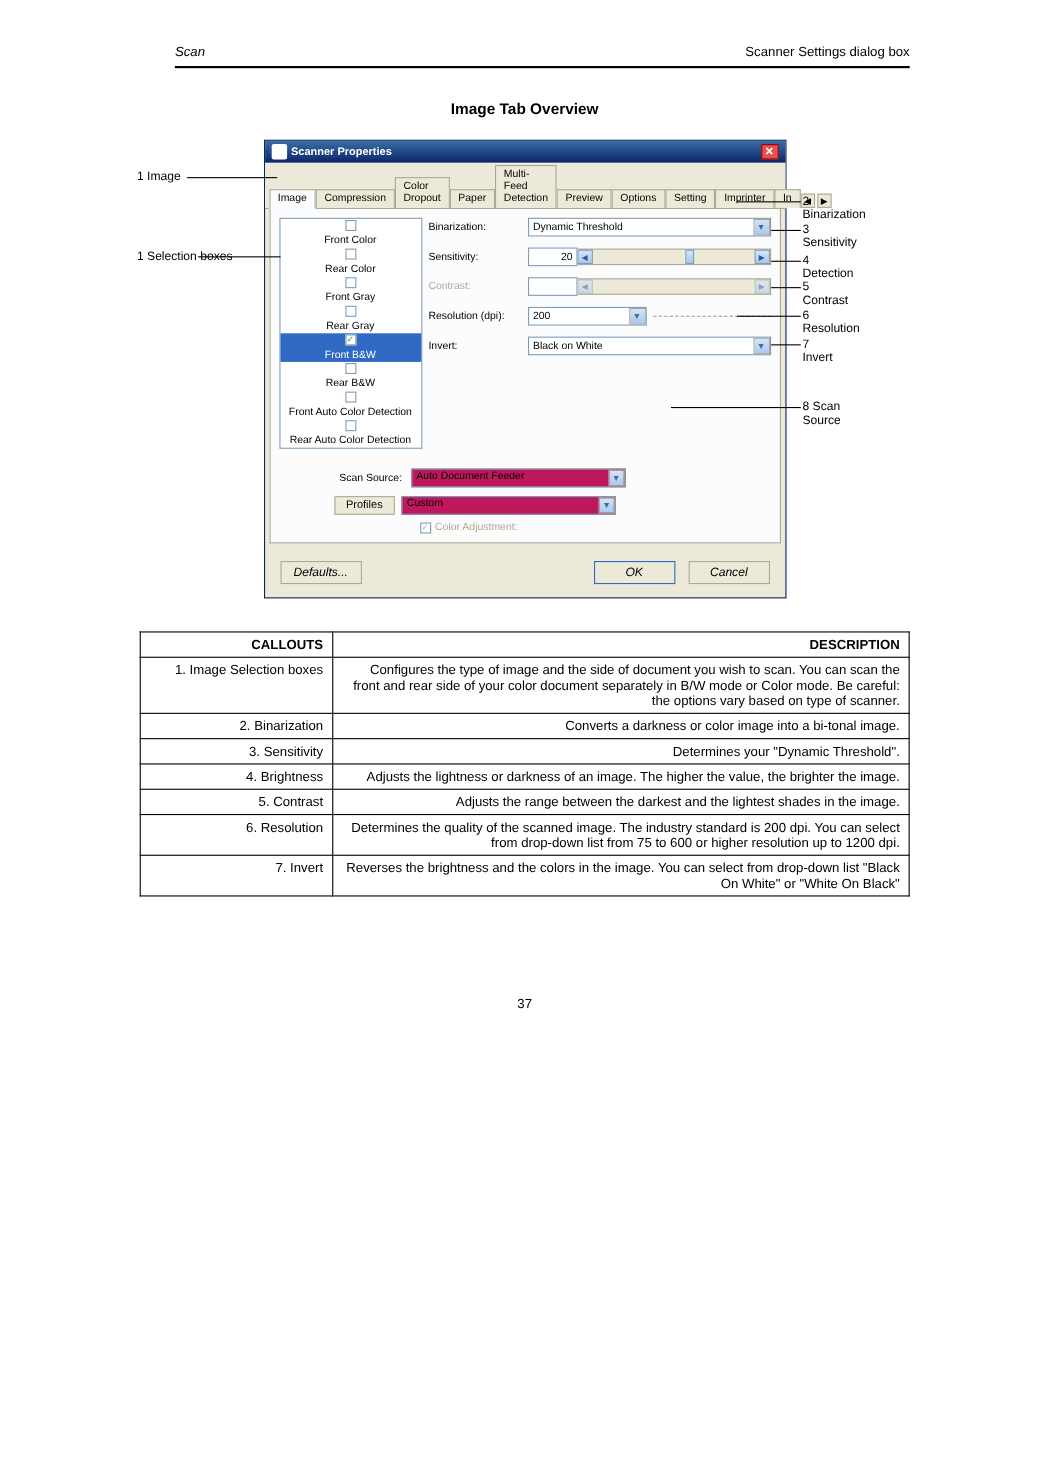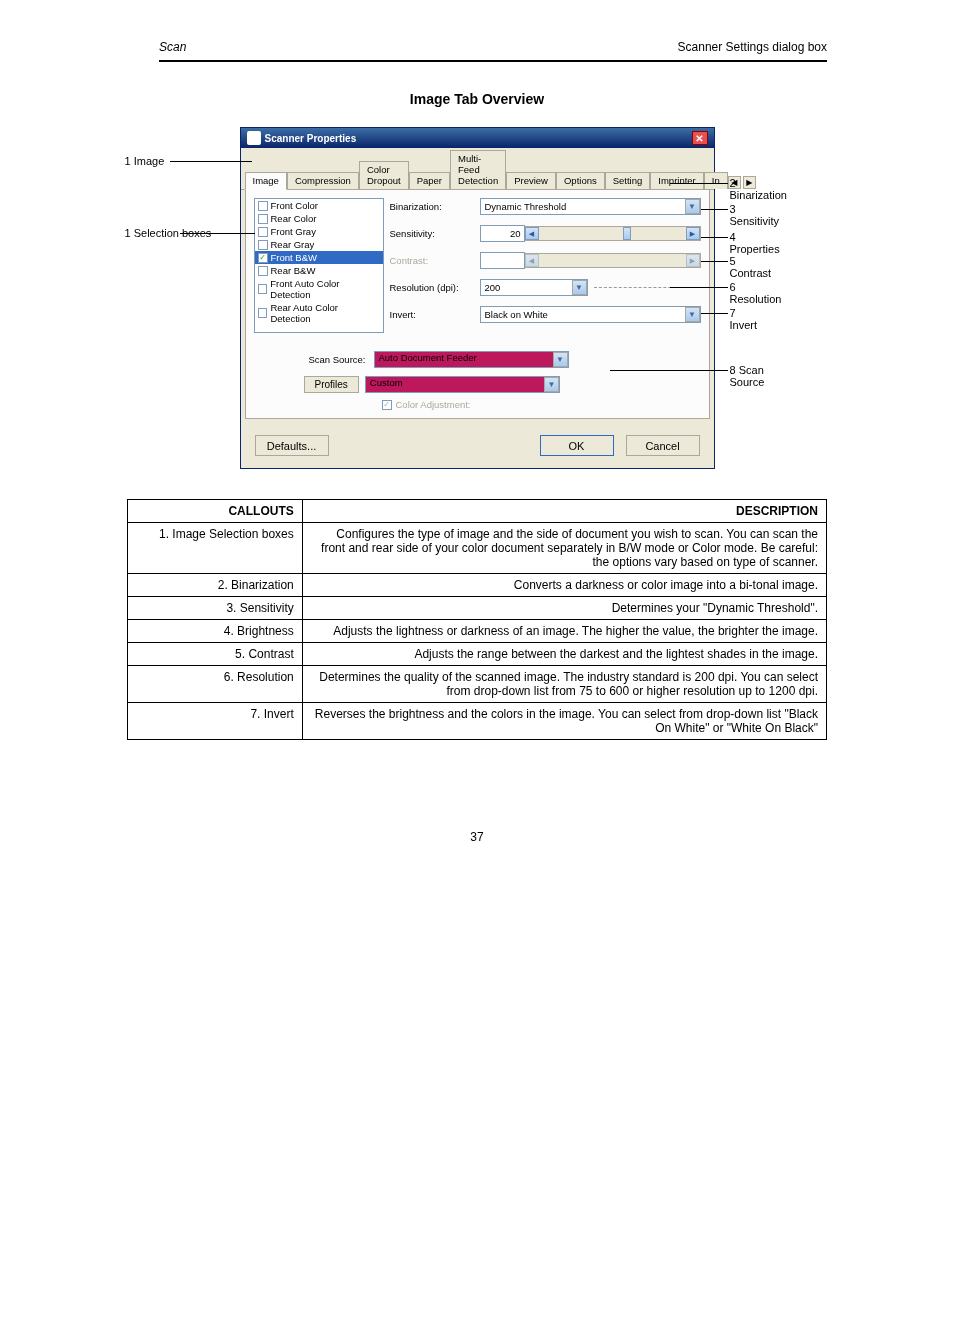--- a/index.html
+++ b/index.html
@@ -16,41 +16,41 @@
   .titlebar-icon { width: 14px; height: 14px; background: #fff; border-radius: 2px; display: inline-block; }
   .close-x { margin-left: auto; width: 16px; height: 14px; background: #e85050; color: #fff; border: 1px solid #8b0000; display: flex; align-items: center; justify-content: center; font-weight: bold; font-family: Arial, sans-serif; font-size: 10px; }
   .tabstrip { display: flex; align-items: flex-end; border-bottom: 1px solid #aca899; padding: 2px 4px 0; background: #ece9d8; }
   .tab { padding: 2px 7px 3px; border: 1px solid #aca899; border-bottom: none; margin-right: 0; font-size: 9.5px; background: #ece9d8; }
   .tab.active { background: #fcfcfc; font-weight: normal; border-bottom: 1px solid #fcfcfc; margin-bottom: -1px; }
   .nav-arrows { margin-left: auto; display: flex; gap: 2px; }
   .nav-btn { width: 13px; height: 13px; border: 1px solid #aca899; background: #ece9d8; font-size: 8px; display: flex; align-items: center; justify-content: center; }
   .tabbody { background: #fcfcfc; border: 1px solid #aca899; border-top: none; margin: 0 4px 8px; padding: 8px; }
   .topgrid { display: flex; gap: 6px; }
   .selbox { border: 1px solid #7f9db9; background: #fff; width: 130px; font-size: 9.5px; }
-  .seli { display: flex; align-items: center; padding: 1px 3px; gap: 3px; }
+  .seli { display: flex; align-items: center; padding: 1px 3px; gap: 3px; flex-direction: column; }
   .seli.sel { background: #316ac5; color: #fff; }
   .cb { width: 10px; height: 10px; border: 1px solid #7f9db9; background: #fff; font-size: 8px; line-height: 8px; text-align: center; color: #21a121; }
   .formcol { flex: 1; }
   .frow { display: flex; align-items: center; margin-bottom: 10px; }
   .flabel { width: 90px; font-size: 9.5px; }
   .flabel.dis { color: #aca899; }
   .dd { flex: 1; height: 17px; border: 1px solid #7f9db9; background: #fff; display: flex; align-items: center; padding: 0 4px; font-size: 9.5px; position: relative; }
   .dd-arrow { position: absolute; right: 0; top: 0; width: 15px; height: 15px; background: linear-gradient(to bottom,#d2e4fa,#a9c9ee); border: 1px solid #aca899; color: #4a6a8a; font-size: 8px; display: flex; align-items: center; justify-content: center; }
   .numin { width: 45px; height: 17px; border: 1px solid #7f9db9; background: #fff; text-align: right; padding: 0 3px; font-size: 9.5px; display:flex; align-items:center; justify-content:flex-end; }
   .numin.dis { color: #aca899; }
   .slider { flex: 1; height: 15px; position: relative; border: 1px solid #aca899; border-left:none; background: #ece9d8; display: flex; align-items: center; }
   .slbtn { width: 14px; height: 13px; background: linear-gradient(to bottom,#d2e4fa,#a9c9ee); border: 1px solid #7f9db9; color:#2a5a9a; font-size: 7px; display: flex; align-items: center; justify-content: center; }
   .thumb { width: 8px; height: 13px; background: linear-gradient(to bottom,#d2e4fa,#a9c9ee); border: 1px solid #7f9db9; position: absolute; }
   .lowrow { display: flex; align-items: center; margin-top: 18px; }
   .lowlabel { width: 120px; text-align: right; padding-right: 8px; font-size: 9.5px; }
   .btn3 { border: 1px solid #aca899; background: #ece9d8; padding: 2px 10px; font-size: 10px; margin-left: 28px; }
   .lowdd { width: 195px; height: 17px; border: 1px solid #7f9db9; background: #be185d; display: flex; align-items: flex-start; padding-left: 4px; position: relative; font-size: 9.5px; }
   .cacb { display:flex; align-items:center; gap:4px; margin-top:6px; margin-left:128px; font-size:9.5px; color:#aca899; }
   .dlgbtns { display: flex; padding: 8px 14px 12px; gap: 12px; }
-  .dlgbtn { width: 74px; height: 21px; border: 1px solid #aca899; background: #ece9d8; font-family: Tahoma, sans-serif; font-size: 11px; }
+  .dlgbtn { width: 74px; height: 21px; border: 1px solid #aca899; background: #ece9d8; font-family: Tahoma, sans-serif; font-size: 11px; font-style: italic; }
   .dlgbtn.def { border: 1px solid #316ac5; }
 
   
   .callout { position: absolute; font-family: Arial, sans-serif; font-size: 11px; }
   .cl-line { position: absolute; background: #000; height: 1px; }
 
   
   table.opts { width: 100%; border-collapse: collapse; margin-top: 30px; font-family: Arial, sans-serif; font-size: 12px; }
   table.opts td, table.opts th { border: 1px solid #000; padding: 4px 8px; vertical-align: top; text-align: right; }
   table.opts th.h { font-weight: bold; background: #fff; }
@@ -71,21 +71,21 @@
 
     <div class="callout" style="left:-115px; top:28px;">1 <span>Image</span></div>
     <div class="cl-line" style="left:-70px; top:34px; width:82px;"></div>
     <div class="callout" style="left:-115px; top:100px;">1 <span>Selection boxes</span></div>
     <div class="cl-line" style="left:-60px; top:106px; width:75px;"></div>
 
     <div class="callout" style="left:490px; top:50px;">2 <span>Binarization</span></div>
     <div class="cl-line" style="left:430px; top:56px; width:58px;"></div>
     <div class="callout" style="left:490px; top:76px;">3 <span>Sensitivity</span></div>
     <div class="cl-line" style="left:455px; top:82px; width:33px;"></div>
-    <div class="callout" style="left:490px; top:104px;">4 <span>Properties</span></div>
+    <div class="callout" style="left:490px; top:104px;">4 <span>Detection</span></div>
     <div class="cl-line" style="left:455px; top:110px; width:33px;"></div>
     <div class="callout" style="left:490px; top:128px;">5 <span>Contrast</span></div>
     <div class="cl-line" style="left:455px; top:134px; width:33px;"></div>
     <div class="callout" style="left:490px; top:154px;">6 <span>Resolution</span></div>
     <div class="cl-line" style="left:430px; top:160px; width:58px;"></div>
     <div class="callout" style="left:490px; top:180px;">7 <span>Invert</span></div>
     <div class="cl-line" style="left:430px; top:186px; width:58px;"></div>
     <div class="callout" style="left:490px; top:237px;">8 <span>Scan Source</span></div>
     <div class="cl-line" style="left:370px; top:243px; width:118px;"></div>
 

